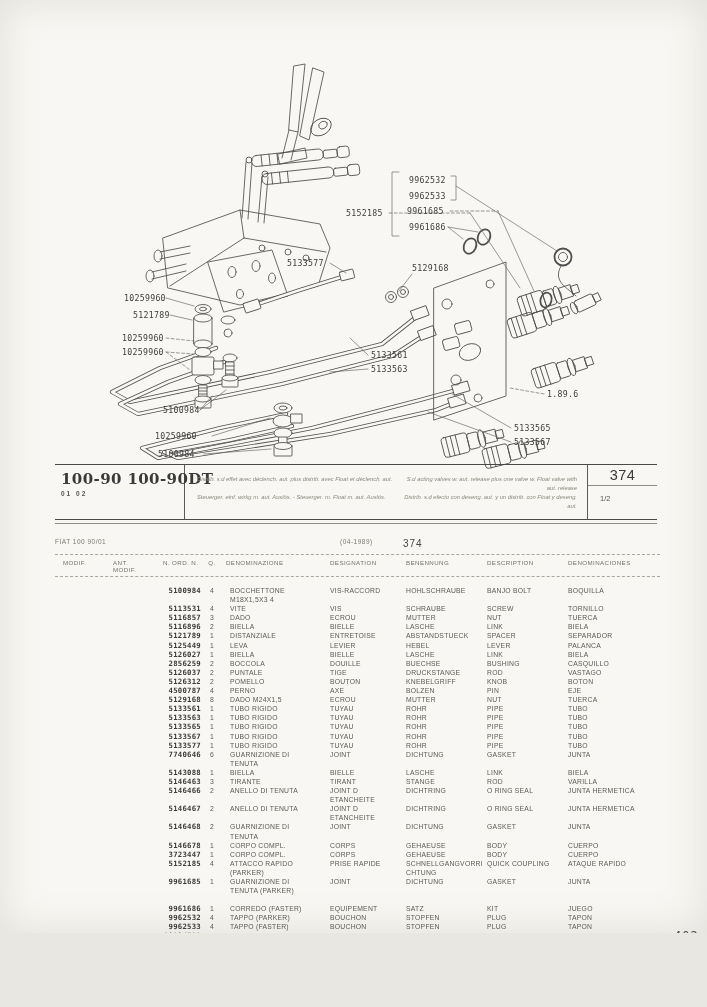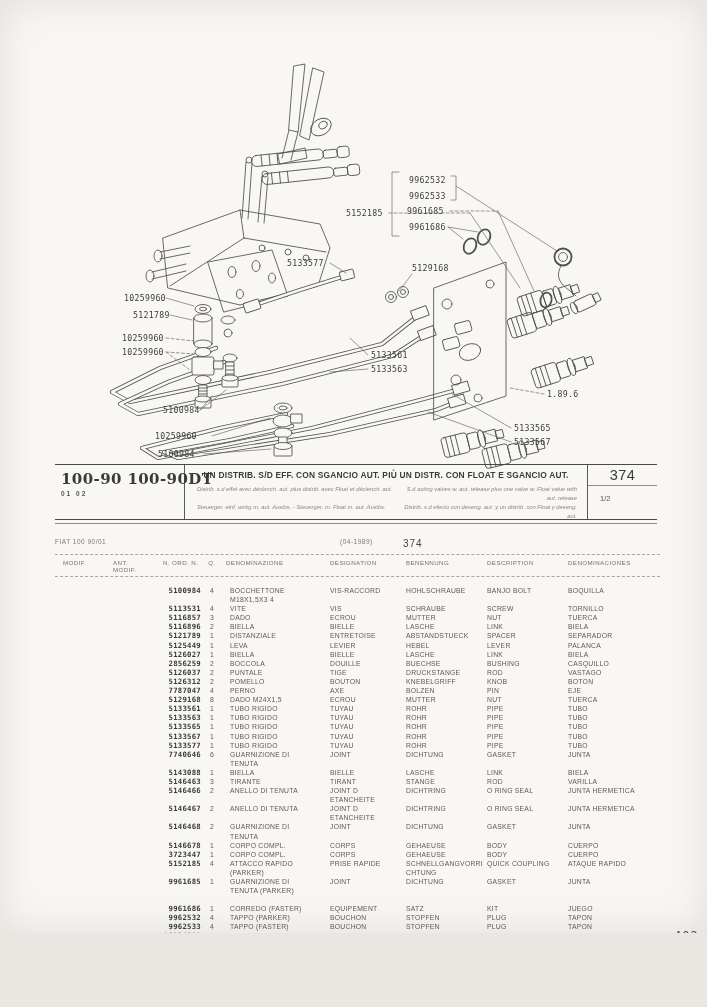--- a/index.html
+++ b/index.html
@@ -302,21 +302,20 @@
         <text x="514" y="445">5133567</text>
       </g>
   </svg>
 
   <div class="header-band">
     <div class="band-left">
       <div class="models">100-90 100-90DT</div>
       <div class="model-codes">01 02</div>
     </div>
     <div class="band-mid">
-      <div class="band-title">UN DISTRIB. S/D EFF. CON SGANCIO AUT. PIÙ UN DISTR. CON FLOAT E SGANCIO AUT.</div>
       <div class="band-sub">
         <div>Distrib. s.d effet avec déclench. aut. plus distrib. avec Float et déclench. aut.</div>
         <div class="r">S.d acting valves w. aut. release plus one valve w. Float valve with aut. release</div>
         <div>Steuerger. einf. wirkg m. aut. Auslös. - Steuerger. m. Float m. aut. Auslös.</div>
         <div class="r">Distrib. s.d efecto con deseng. aut. y un distrib. con Float y deseng. aut.</div>
       </div>
     </div>
     <div class="band-right">
       <div class="band-page">374</div>
       <div class="band-right-div"></div>
@@ -449,21 +448,21 @@
           <div class="cell c-qty">2</div>
           <div class="cell c-denom">POMELLO</div>
           <div class="cell c-design">BOUTON</div>
           <div class="cell c-benen">KNEBELGRIFF</div>
           <div class="cell c-descr">KNOB</div>
           <div class="cell c-denoms">BOTON</div>
         </div>
         <div class="t-row">
           <div class="cell c-modif"></div>
           <div class="cell c-antmodif"></div>
-          <div class="cell c-part">7787047</div>
+          <div class="cell c-part">4500787</div>
           <div class="cell c-qty">4</div>
           <div class="cell c-denom">PERNO</div>
           <div class="cell c-design">AXE</div>
           <div class="cell c-benen">BOLZEN</div>
           <div class="cell c-descr">PIN</div>
           <div class="cell c-denoms">EJE</div>
         </div>
         <div class="t-row">
           <div class="cell c-modif"></div>
           <div class="cell c-antmodif"></div>

